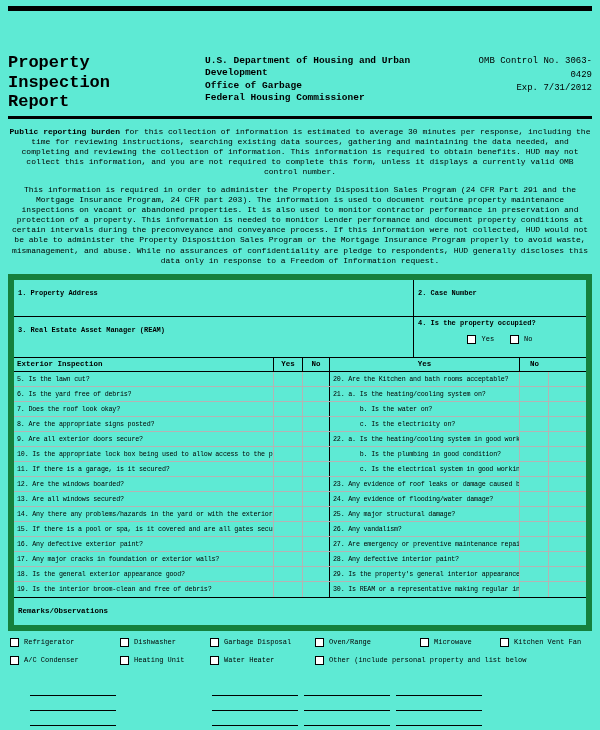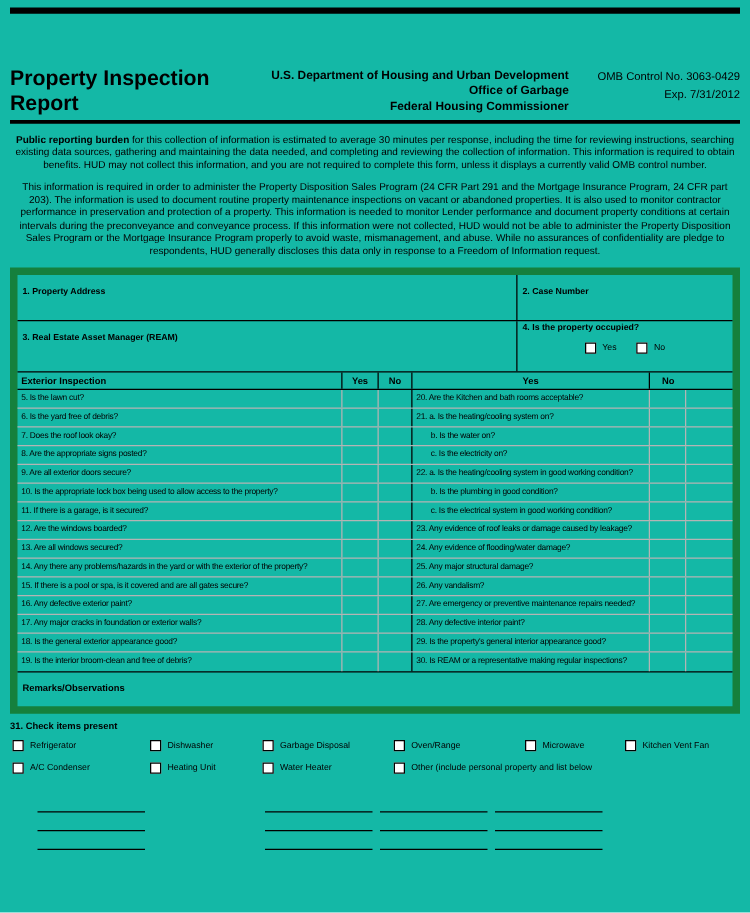--- a/index.html
+++ b/index.html
@@ -1,25 +1,25 @@
 <!DOCTYPE html>
 <html><head>
 <meta charset="utf-8">
 <style>
   * { margin:0; padding:0; box-sizing:border-box; }
   html,body { background:#ffffff; }
   .page {
-    width:600px; height:730px; background:#14b8a6; color:#000;
-    font-family:Liberation Sans, sans-serif;
+    width:600px; height:730px; background:#5eead4; color:#000;
+    font-family:Liberation Mono, monospace;
     padding:0 8px; position:relative; overflow:hidden;
   }
   .topbar { height:5px; background:#000; margin-top:6px; }
   .header { display:flex; margin-top:42px; align-items:flex-start; }
   .title { width:190px; font-size:17px; font-weight:bold; line-height:1.15; }
-  .agency { width:250px; margin:0 auto; text-align:right; font-size:9.5px; font-weight:bold; line-height:1.3; padding-top:2px; }
+  .agency { width:250px; margin:0 auto; text-align:left; font-size:9.5px; font-weight:bold; line-height:1.3; padding-top:2px; }
   .omb { width:130px; text-align:right; font-size:9px; line-height:1.5; padding-top:2px; }
   .thickrule { height:3px; background:#000; margin-top:4px; }
   p.notice { margin-top:8px; font-size:8px; line-height:1.26; text-align:center; }
   .formbox { margin-top:8px; border:6px solid #15803d; }
   .toprow { display:flex; border-bottom:1px solid #000; }
   .toprow .tl { flex:1; border-right:1px solid #000; padding:2px 4px; }
   .toprow .tr { width:172px; padding:2px 4px; }
   .r1 { height:37px; }
   .r2 { height:41px; }
   .flabel { font-size:7px; font-weight:bold; }
@@ -238,21 +238,20 @@
       <div></div>
     </div>
 
     <div class="remarks">
       <span class="flabel">Remarks/Observations</span>
     </div>
 
   </div>
 
   <div class="check-section">
-    <div class="ci-label">31. Check items present</div>
 
     <div class="ci-row">
       <span class="ci cw1">
         <span class="cb"></span>
         <span>Refrigerator</span>
       </span>
       <span class="ci cw2">
         <span class="cb"></span>
         <span>Dishwasher</span>
       </span>

